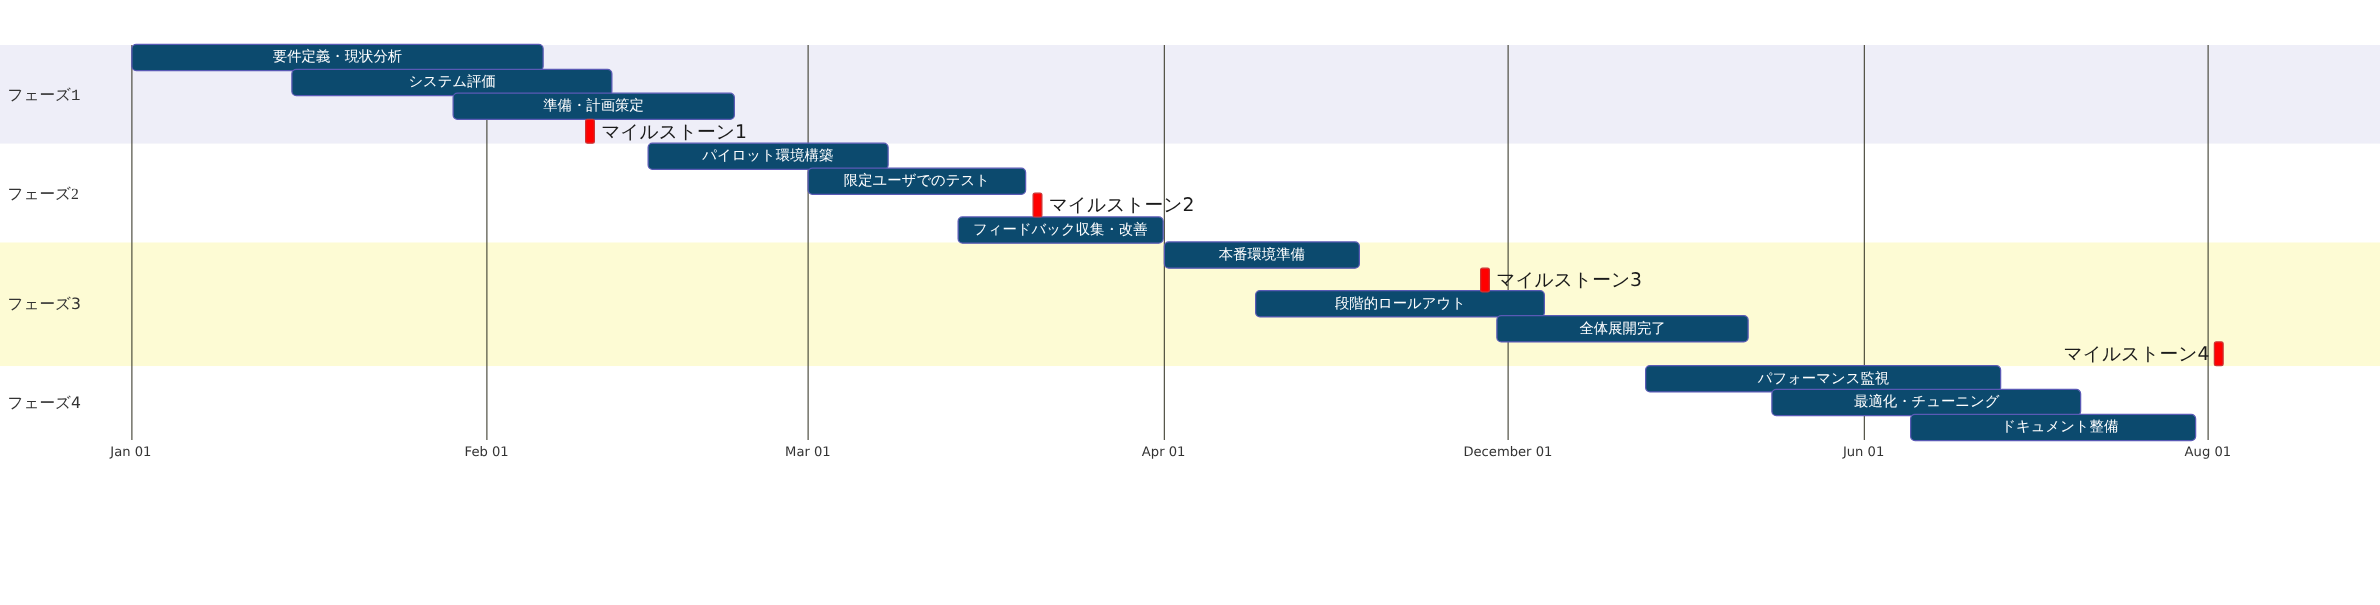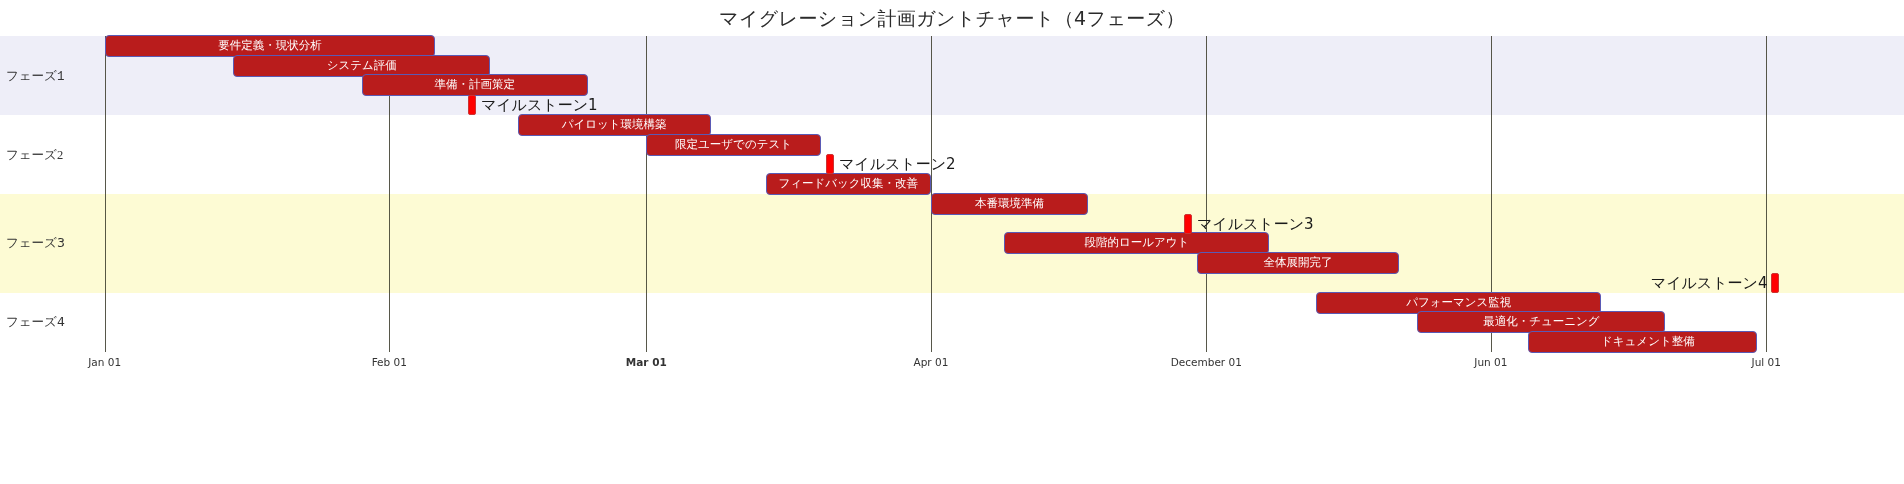--- a/index.html
+++ b/index.html
@@ -56,21 +56,21 @@
     position: absolute;
     top: 0;
     width: 1px;
     height: 316px;
     background: #3a3a2a;
     opacity: 0.85;
   }
   .bar {
     position: absolute;
     height: 22px;
-    background: #b91c1c;
+    background: #0c4a6e;
     border: 1.6px solid #5a5ab5;
     border-radius: 4px;
     box-sizing: border-box;
     color: #ffffff;
     font-size: 11.5px;
     line-height: 19px;
     text-align: center;
     white-space: nowrap;
     overflow: hidden;
   }
@@ -100,21 +100,20 @@
     color: #333333;
     white-space: nowrap;
     transform: translateX(-50%);
   }
 </style>
 </head>
 <body>
 
 <div id="chart-root">
 
-  <div id="chart-title">マイグレーション計画ガントチャート（4フェーズ）</div>
 
   <div id="plot">
     <div id="bands-layer">
         <div class="phase-band" style="top: 0px; height: 79px; background: rgb(238, 238, 248);"></div>
         <div class="phase-band" style="top: 79px; height: 79px; background: rgb(255, 255, 255);"></div>
         <div class="phase-band" style="top: 158px; height: 98.75px; background: rgb(253, 251, 212);"></div>
         <div class="phase-band" style="top: 256.75px; height: 59.25px; background: rgb(255, 255, 255);"></div>
       </div>
     <div id="grid-layer">
         <div class="gridline" style="left: 36.72px;"></div>
@@ -126,44 +125,44 @@
         <div class="gridline" style="left: 1698.3px;"></div>
       </div>
     <div id="bars-layer">
         <div class="bar" style="left: 36.72px; top: -1.125px; width: 330.48px;">要件定義・現状分析</div>
         <div class="bar" style="left: 165.24px; top: 18.625px; width: 257.04px;">システム評価</div>
         <div class="bar" style="left: 293.76px; top: 38.375px; width: 226px;">準備・計画策定</div>
         <div class="bar" style="left: 449.82px; top: 77.875px; width: 192.78px;">パイロット環境構築</div>
         <div class="bar" style="left: 578.34px; top: 97.625px; width: 174.42px;">限定ユーザでのテスト</div>
         <div class="bar" style="left: 697.68px; top: 137.125px; width: 165.24px;">フィードバック収集・改善</div>
         <div class="bar" style="left: 862.92px; top: 156.875px; width: 157px;">本番環境準備</div>
-        <div class="bar" style="left: 936.36px; top: 196.375px; width: 265px;">段階的ロールアウト</div>
+        <div class="bar" style="left: 936.36px; top: 196.375px; width: 232px;">段階的ロールアウト</div>
         <div class="bar" style="left: 1129.14px; top: 216.125px; width: 201.96px;">全体展開完了</div>
         <div class="bar" style="left: 1248.48px; top: 255.625px; width: 284.58px;">パフォーマンス監視</div>
         <div class="bar" style="left: 1349.46px; top: 275.375px; width: 247.86px;">最適化・チューニング</div>
         <div class="bar" style="left: 1459.62px; top: 295.125px; width: 229.5px; padding-left: 11px;">ドキュメント整備</div>
       </div>
     <div id="milestones-layer">
         <div class="milestone" style="left: 399.92px; top: 59.125px;"></div>
         <div class="milestone-label" style="top: 59.125px; left: 412.92px;">マイルストーン1</div>
         <div class="milestone" style="left: 757.94px; top: 118.375px;"></div>
         <div class="milestone-label" style="top: 118.375px; left: 770.94px;">マイルストーン2</div>
         <div class="milestone" style="left: 1115.96px; top: 177.625px;"></div>
         <div class="milestone-label" style="top: 177.625px; left: 1128.96px;">マイルストーン3</div>
         <div class="milestone" style="left: 1703.48px; top: 236.875px;"></div>
         <div class="milestone-label right-aligned" style="top: 236.875px; left: 1503.48px; width: 196px;">マイルストーン4</div>
       </div>
     <div id="xticks-layer">
         <div class="xtick" style="left: 36.72px;">Jan 01</div>
         <div class="xtick" style="left: 321.3px;">Feb 01</div>
-        <div class="xtick" style="left: 578.34px; font-weight: bold;">Mar 01</div>
+        <div class="xtick" style="left: 578.34px;">Mar 01</div>
         <div class="xtick" style="left: 862.92px;">Apr 01</div>
         <div class="xtick" style="left: 1138.32px;">December 01</div>
         <div class="xtick" style="left: 1422.9px;">Jun 01</div>
-        <div class="xtick" style="left: 1698.3px;">Jul 01</div>
+        <div class="xtick" style="left: 1698.3px;">Aug 01</div>
       </div>
   </div>
 
   <div id="ylabels-layer">
       <div class="phase-label" style="top: 67.5px; left: 6px; position: absolute; font-family: Liberation Mono, monospace;">フェーズ1</div>
       <div class="phase-label" style="top: 146.5px; left: 6px; position: absolute; font-family: Liberation Serif, serif;">フェーズ2</div>
       <div class="phase-label" style="top: 235.375px; left: 6px; position: absolute;">フェーズ3</div>
       <div class="phase-label" style="top: 314.375px; left: 6px; position: absolute;">フェーズ4</div>
     </div>
 </div>

